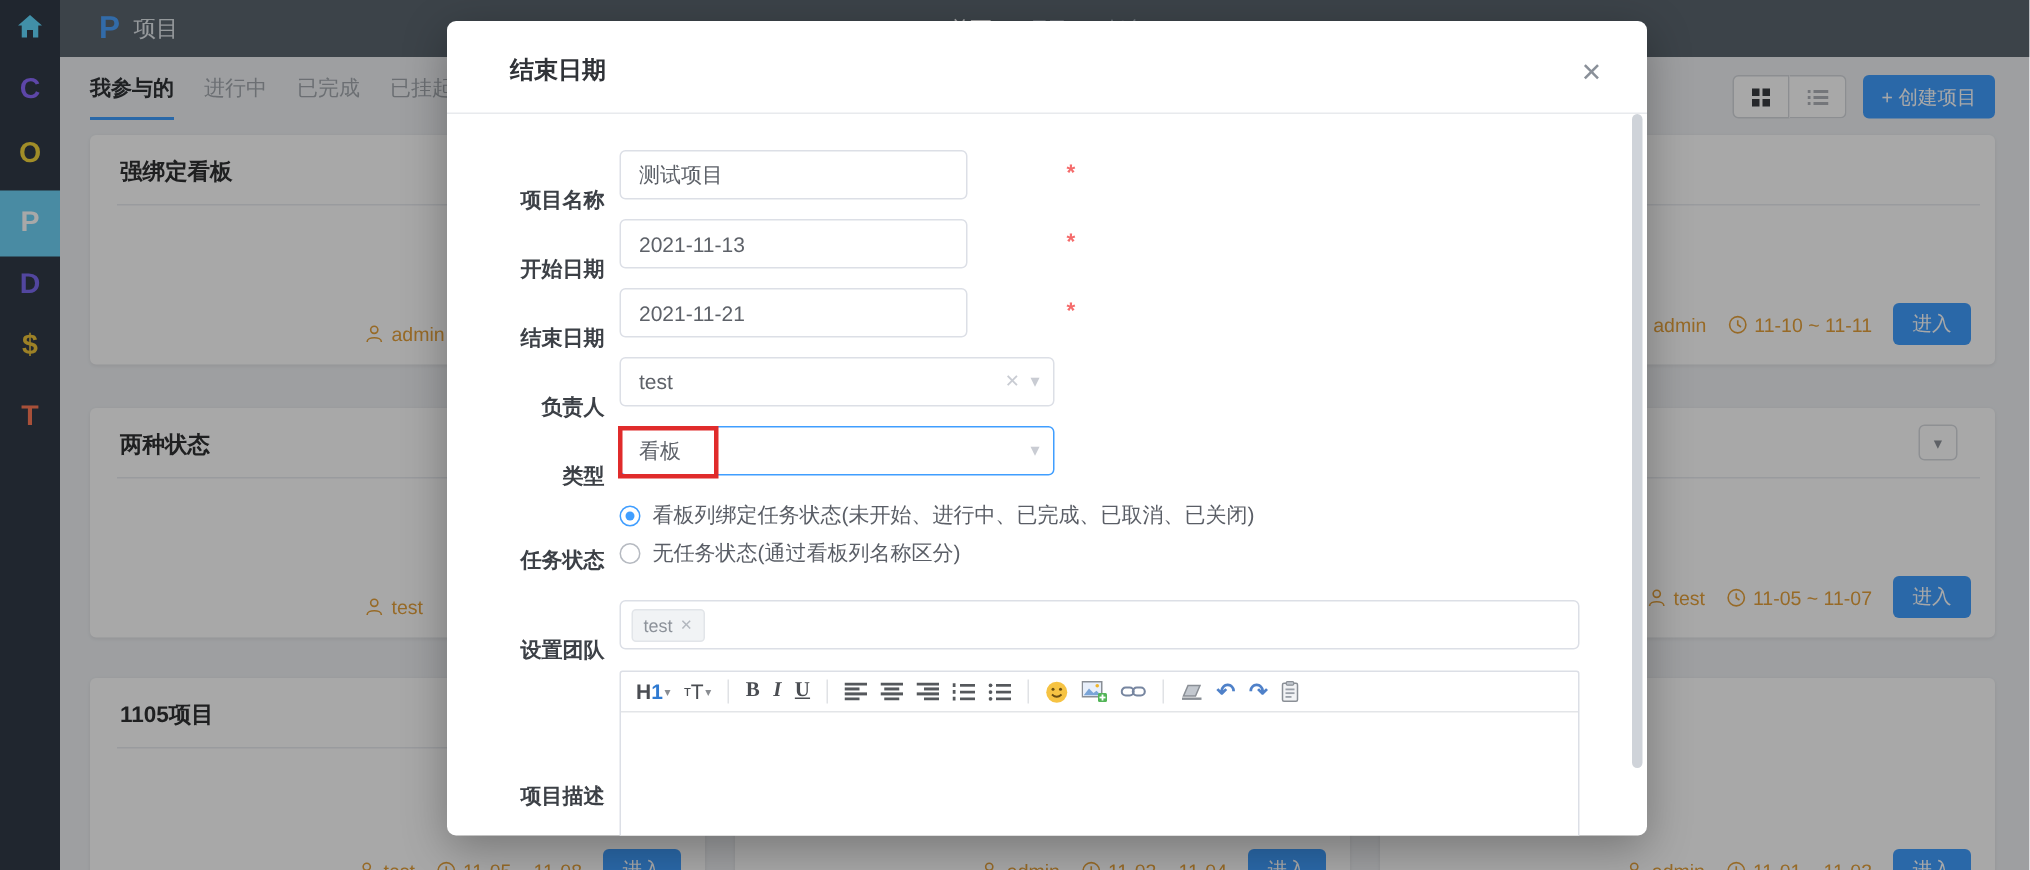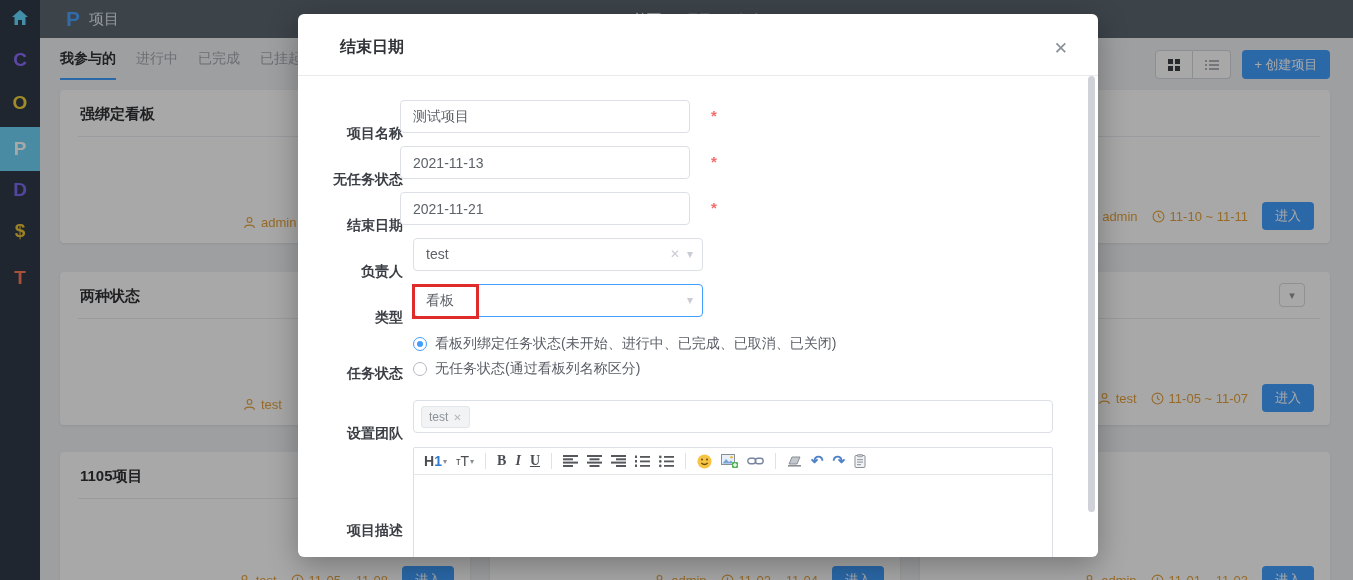--- a/index.html
+++ b/index.html
@@ -45,21 +45,21 @@
   .backdrop { position:absolute; left:0; top:0; width:1353px; height:580px; background:rgba(0,0,0,0.34); z-index:10; }
 
   
   .modal { position:absolute; left:298px; top:14px; width:800px; height:543px; background:#fff; border-radius:6px; box-shadow:0 8px 30px rgba(0,0,0,.3); z-index:20; overflow:hidden; }
   .modal-title { position:absolute; left:42px; top:23px; font-size:16px; color:#2f3237; font-weight:bold; }
   .modal-close { position:absolute; right:30px; top:24px; font-size:17px; color:#8a9099; }
   .modal-divider { position:absolute; left:0; right:0; top:61px; height:1px; background:#e8eaed; }
   .modal-scrollthumb { position:absolute; right:3px; top:62px; width:7px; height:436px; background:#cfd3d9; border-radius:4px; }
 
   .f-label { position:absolute; left:0; width:105px; text-align:right; font-size:14px; font-weight:bold; color:#3c4046;margin-top:17px; }
-  .f-input { position:absolute; left:102px; width:290px; height:33px; border:1px solid #dcdfe6; border-radius:4px; padding:0 12px; font-size:14px; color:#5d6168; background:#fff; font-family:"Liberation Sans",sans-serif; line-height:31px; }
+  .f-input { position:absolute; left:115px; width:232px; height:33px; border:1px solid #dcdfe6; border-radius:4px; padding:0 12px; font-size:14px; color:#5d6168; background:#fff; font-family:"Liberation Sans",sans-serif; line-height:31px; }
   .f-select { position:absolute; left:115px; width:290px; height:33px; border:1px solid #dcdfe6; border-radius:4px; font-size:14px; color:#5d6168; background:#fff; line-height:31px; padding:0 12px; }
   .f-select.focused { border-color:#409eff; }
   .sel-icons { position:absolute; right:9px; top:0; height:31px; display:flex; align-items:center; gap:7px; color:#c9ccd3; font-size:12px; }
   .req { position:absolute; color:#f56c6c; font-size:15px; font-weight:bold; }
 
   .radio-row { position:absolute; left:115px; display:flex; align-items:center; gap:8px; font-size:14px; color:#5a5e66; }
   .radio { width:14px; height:14px; border-radius:50%; border:1px solid #b6bac1; background:#fff; position:relative; flex:none; }
   .radio.checked { border-color:#409eff; }
   .radio.checked::after { content:""; position:absolute; left:3px; top:3px; width:6px; height:6px; border-radius:50%; background:#409eff; }
 
@@ -282,21 +282,21 @@
 <div class="modal">
   <div class="modal-title">结束日期</div>
   <div class="modal-close">✕</div>
   <div class="modal-divider"></div>
   <div class="modal-scrollthumb"></div>
 
   <div class="f-label" style="top:94px;">项目名称</div>
   <input class="f-input" style="top: 86px;" value="测试项目">
   <div class="req" style="left:413px; top:93px;">*</div>
 
-  <div class="f-label" style="top:140px;">无任务状态</div>
+  <div class="f-label" style="top:140px;">开始日期</div>
   <input class="f-input" style="top: 132px;" value="2021-11-13">
   <div class="req" style="left:413px; top:139px;">*</div>
 
   <div class="f-label" style="top:186px;">结束日期</div>
   <input class="f-input" style="top: 178px;" value="2021-11-21">
   <div class="req" style="left:413px; top:185px;">*</div>
 
   <div class="f-label" style="top:232px;padding-left:28px;">负责人</div>
   <div class="f-select" style="top:224px;">
     <span>test</span>

